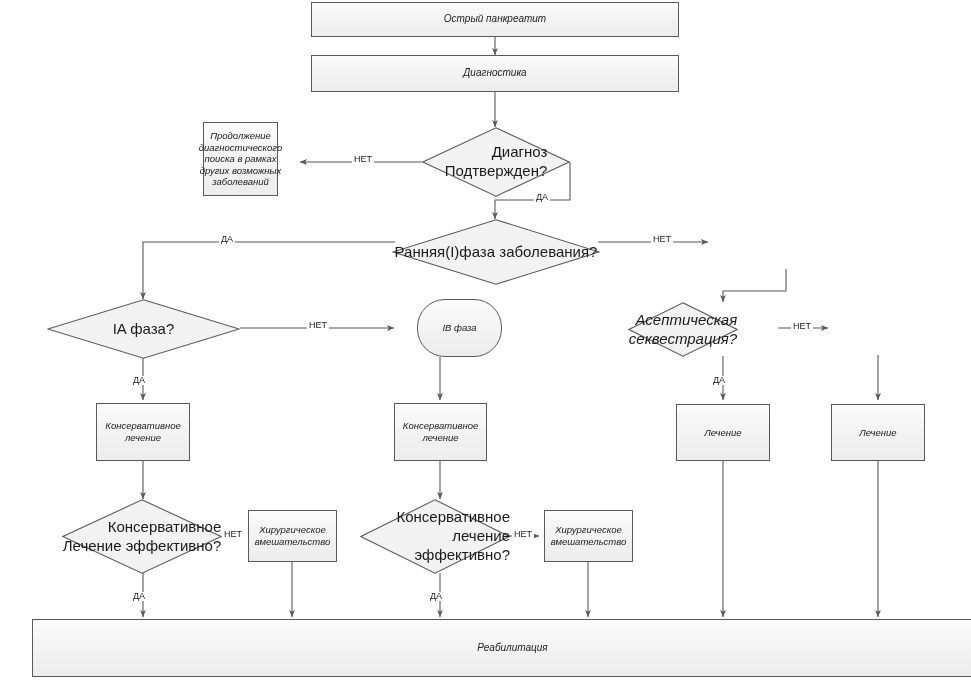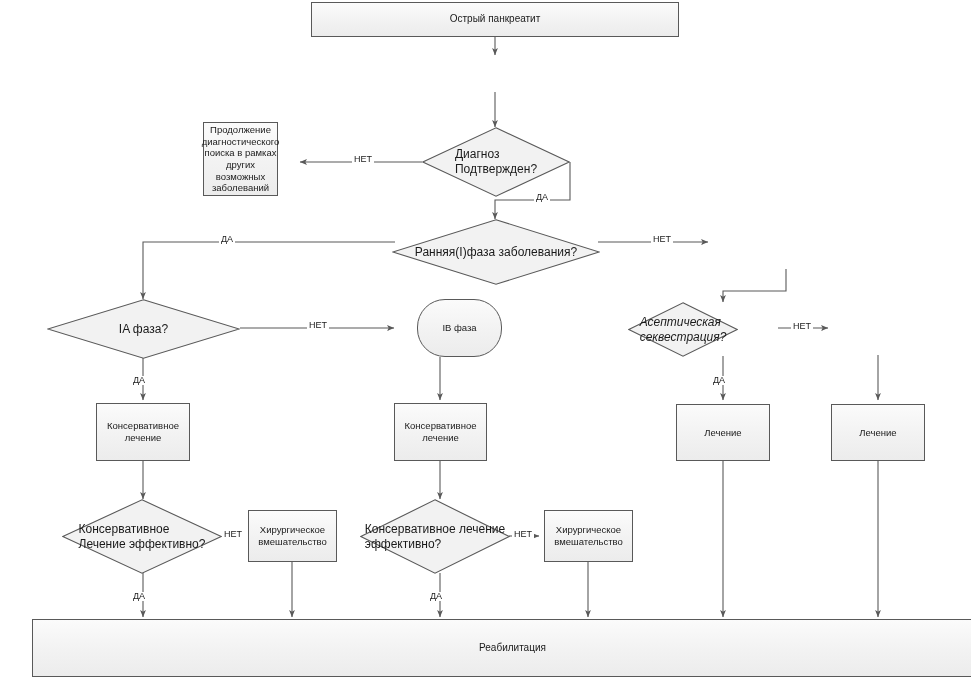--- a/index.html
+++ b/index.html
@@ -33,20 +33,21 @@
     justify-content: center;
     text-align: center;
     color: #1a1a1a;
     line-height: 1.22;
   }
   .box {
     border: 1px solid #595959;
     background: linear-gradient(180deg, #fbfbfb 0%, #f2f2f2 55%, #ececec 100%);
     font-size: 9.5px;
     padding: 2px 4px;
+    font-style: italic;
   }
   .box.wide {
     font-size: 10px;
   }
   .diamond-wrap {
     position: absolute;
   }
   .diamond-wrap svg {
     position: absolute;
     left: 0;
@@ -55,22 +56,22 @@
   }
   .diamond-label {
     position: absolute;
     left: 0;
     top: 0;
     width: 100%;
     height: 100%;
     display: flex;
     align-items: center;
     justify-content: center;
-    text-align: left;
-    font-size: 12px;
+    text-align: right;
+    font-size: 15px;
     color: #1a1a1a;
     line-height: 1.25;
     white-space: pre-line;
   }
   .edge-label {
     position: absolute;
     font-size: 9px;
     color: #1a1a1a;
     background: #ffffff;
     padding: 0 2px;
@@ -137,20 +138,23 @@
       <path d="M723,461 L723,617"></path>
 
       <path d="M878,461 L878,617"></path>
     </g>
   </svg>
 
   <div class="node box wide" style="left:311px; top:2px; width:368px; height:35px;">
     <span>Острый панкреатит</span>
   </div>
 
+  <div class="node box wide" style="left:311px; top:55px; width:368px; height:37px;">
+    <span>Диагностика</span>
+  </div>
 
   <div class="node box ml" style="left:203px; top:122px; width:75px; height:74px;">
     <span class="ml">Продолжение
 диагностического
 поиска в рамках
 других возможных
 заболеваний</span>
   </div>
 
 

